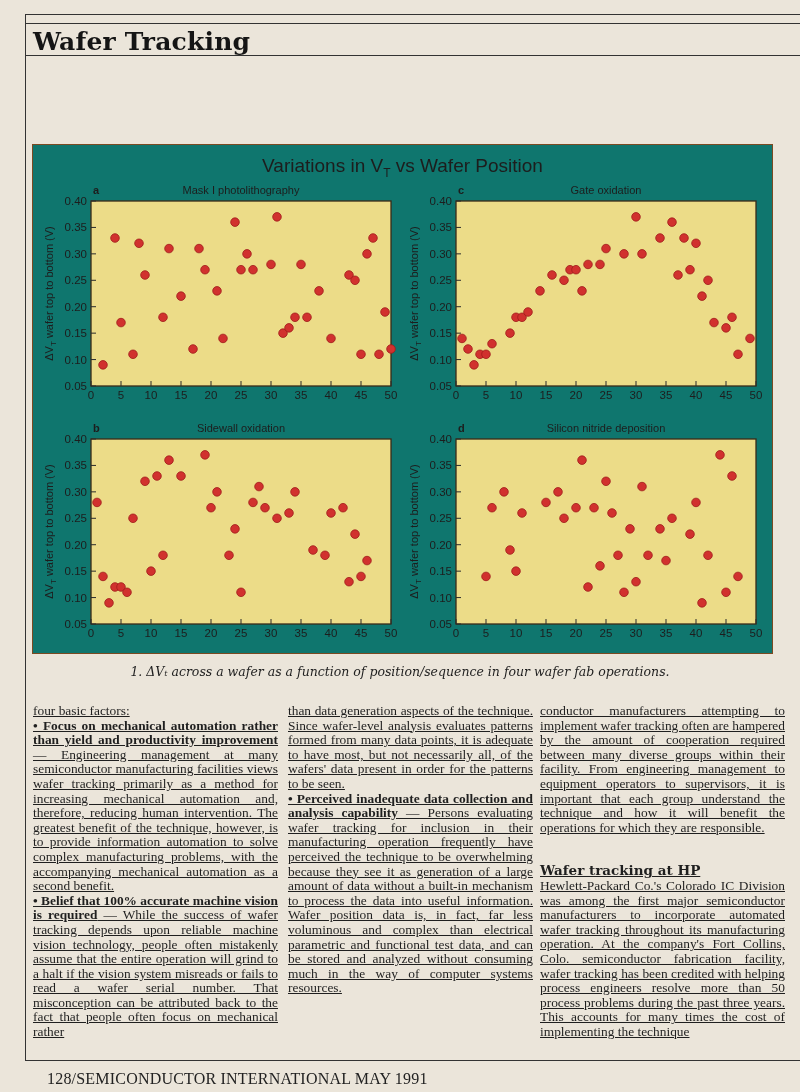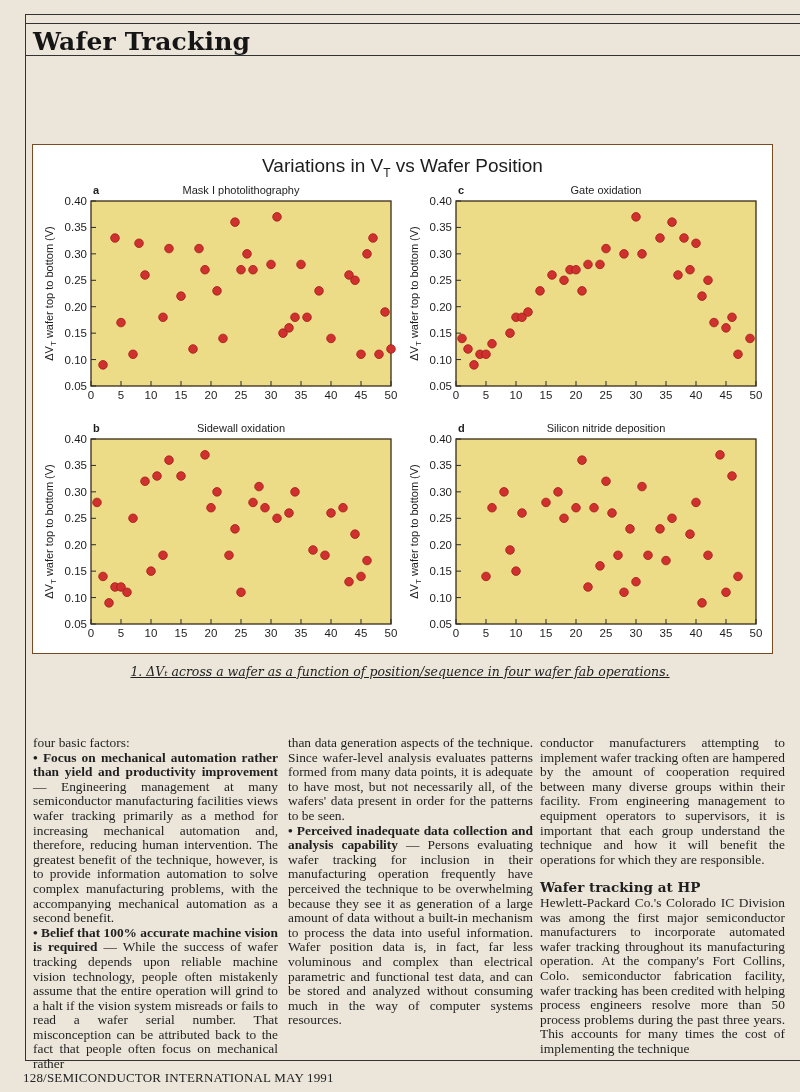--- a/index.html
+++ b/index.html
@@ -14,49 +14,50 @@
   .rule { position: absolute; left: 25px; right: 0; height: 0; border-top: 1.5px solid #333; }
   .vrule { position: absolute; left: 25px; width: 0; border-left: 1.5px solid #333; }
   .section-head {
     position: absolute; left: 33px; top: 27px;
     font-family: "DejaVu Serif", serif;
     font-weight: bold; font-size: 25px; color: #151515;
     letter-spacing: 0.2px;
   }
   .figure {
     position: absolute; left: 32px; top: 144px; width: 741px; height: 510px;
-    background: #ffffff;
+    background: #0f766e;
     border: 1px solid #7a4a22;
     box-sizing: border-box;
   }
   .fig-title {
     position: absolute; top: 10px; left: 0; right: 0; text-align: center;
     font-family: "Liberation Sans", sans-serif; font-size: 19px; color: #1d1d1d;
   }
   .fig-title sub { font-size: 12px; }
   .panel { position: absolute; }
   .panel svg { overflow: visible; }
   .caption {
     position: absolute; top: 664px; left: 0; right: 0; text-align: center;
-    font-family: "DejaVu Serif", serif; font-style: italic; font-size: 12.5px; color: #1f1f1f; text-decoration: underline;
+    font-family: "DejaVu Serif", serif; font-style: italic; font-size: 12.5px; color: #1f1f1f;
   }
   .col {
-    position: absolute; top: 736px; width: 245px;
+    position: absolute; top: 704px; width: 245px;
     font-size: 13.4px; line-height: 14.6px; text-align: justify;
     hyphens: manual;
+    text-decoration: underline;
   }
   .col p { margin: 0; }
   .col .b { font-weight: bold; }
   .col .sub-head {
     font-family: "DejaVu Serif", serif; font-weight: bold; font-size: 13.5px;
-    margin-top: 13px; margin-bottom: 1px;
+    margin-top: 28px; margin-bottom: 1px;
   }
   .footer {
-    position: absolute; left: 23px; top: 1070px;
-    font-size: 13px; letter-spacing: 0.2px; color: #222;
+    position: absolute; left: 47px; top: 1070px;
+    font-size: 16px; letter-spacing: 0.2px; color: #222;
   }
 </style>
 </head>
 <body>
 
 <div class="rule" style="top:14px;"></div>
 <div class="rule" style="top:23px;"></div>
 <div class="rule" style="top:55px;"></div>
 <div class="vrule" style="top:14px; height:41px;"></div>
 <div class="vrule" style="top:55px; height:1005px;"></div>

